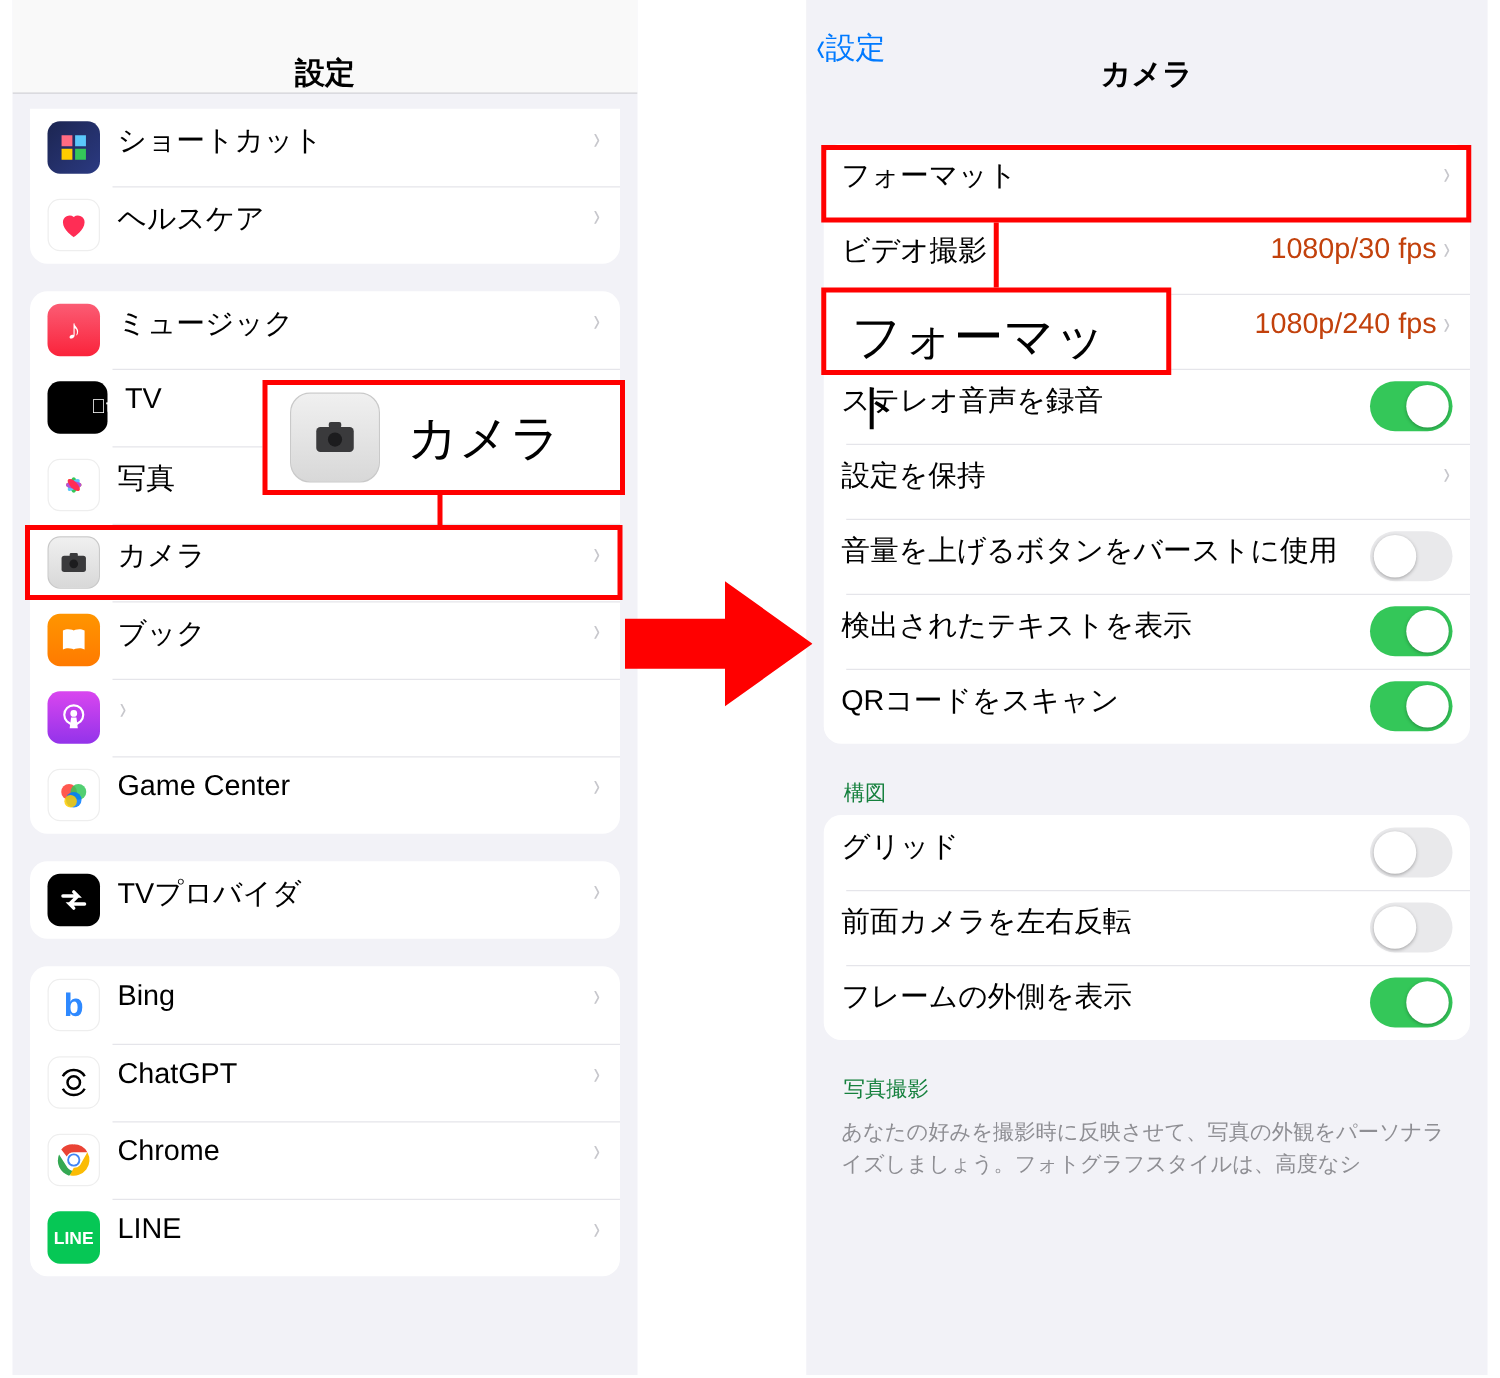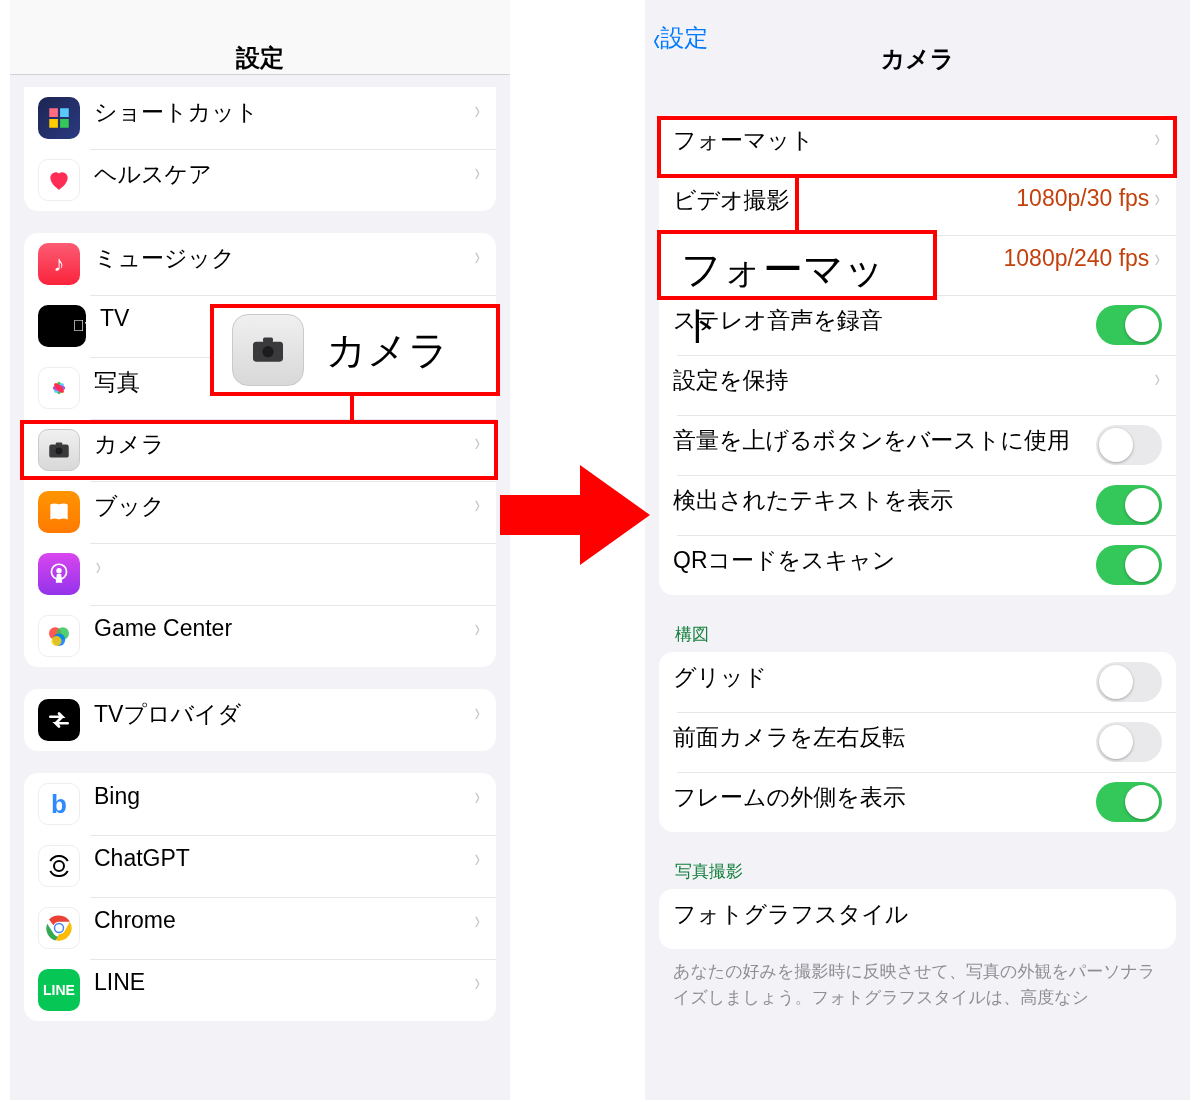--- a/index.html
+++ b/index.html
@@ -397,25 +397,20 @@
     </div>
     <div class="row">
       <div class="label">フレームの外側を表示</div>
       <div class="toggle on">
           <div class="knob"></div>
         </div>
     </div>
   </div>
 
   <div class="section-header">写真撮影</div>
-  <div class="group" style="margin-top:6px">
-    <div class="row">
-      <div class="label link">フォトグラフスタイル</div>
-    </div>
-  </div>
   <div class="footer-note">あなたの好みを撮影時に反映させて、写真の外観をパーソナライズしましょう。フォトグラフスタイルは、高度なシ</div>
 </div>
 
 <div class="callout" style="left:657px; top:116px; width:520px; height:62px;"></div>
 <div class="format-badge" style="left:657px; top:230px; width:280px; height:70px;">
   <div class="big-label">フォーマット</div>
 </div>
 <div class="connector" style="left:795px; top:178px; width:4px; height:54px;"></div>
 
 <div class="big-arrow">

